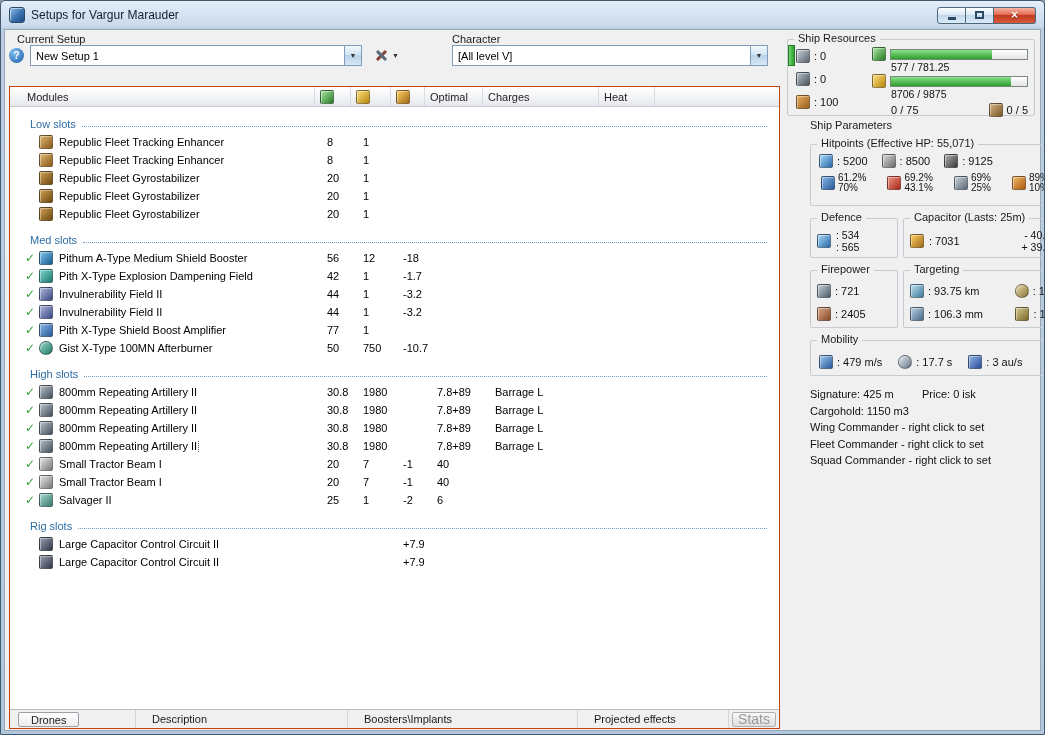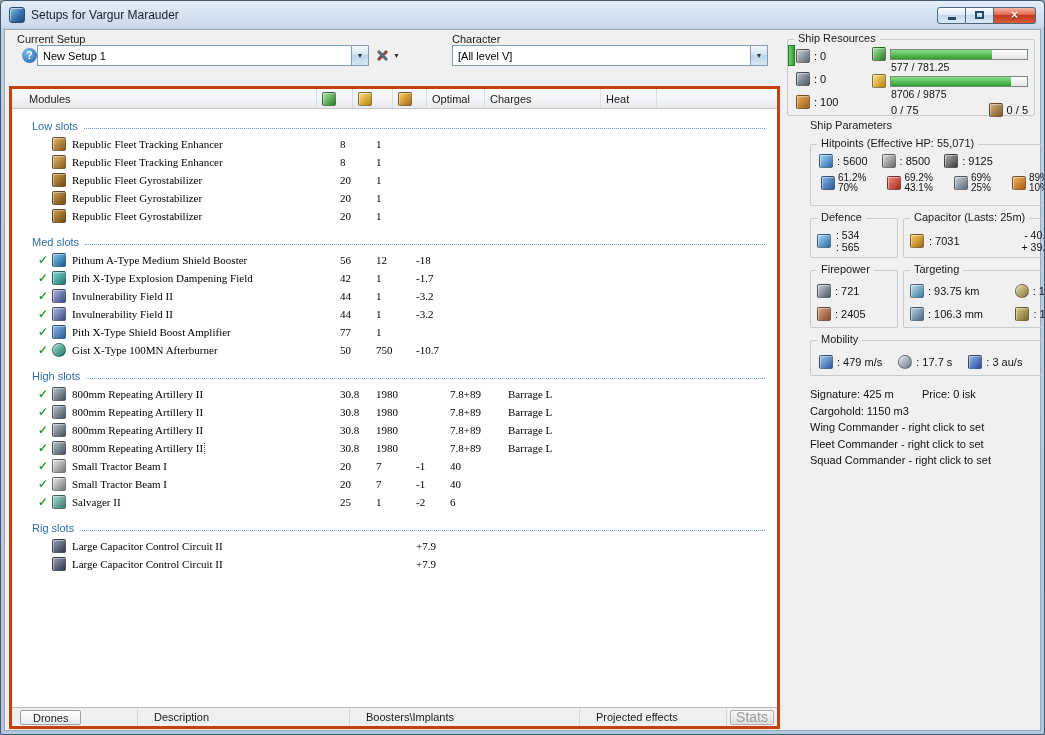--- a/index.html
+++ b/index.html
@@ -18,21 +18,21 @@
     background:linear-gradient(#f6b5a5,#e2694e 45%,#c13a21 50%,#d85b3a);color:#fff;font-size:12px;font-weight:bold;text-shadow:0 1px 1px #7a1a0a;}
   .g-min{width:8px;height:3px;background:#2a4a66;margin-top:7px;}
   .g-max{width:9px;height:8px;border:2px solid #2a4a66;background:transparent;}
 
   .content{position:absolute;left:3px;right:3px;top:28px;bottom:3px;background:#f0f0f0;border:1px solid #98a8b8;}
 
   .lbl{position:absolute;font-size:11px;color:#1a1a1a;}
   .cs-label{left:12px;top:3px;}
   .ch-label{left:447px;top:3px;}
 
-  .cs-row{position:absolute;left:17px;top:15px;display:flex;align-items:center;}
+  .cs-row{position:absolute;left:4px;top:15px;display:flex;align-items:center;gap:6px;}
   .ch-row{position:absolute;left:447px;top:15px;display:flex;align-items:center;gap:20px;}
 
   .help-icon{width:15px;height:15px;border-radius:50%;flex:none;
     background:radial-gradient(circle at 35% 30%,#7ec0f0,#1a5aa8);color:#fff;font-size:10px;font-weight:bold;text-align:center;line-height:15px;}
   .help-icon::after{content:"?";}
 
   .combo{display:flex;align-items:center;height:21px;border:1px solid #7f9db9;background:#fff;}
   .combo .combo-val{flex:1;font-size:11px;padding:0 5px;color:#000;white-space:nowrap;overflow:hidden;}
   .combo .combo-btn{width:17px;height:100%;border-left:1px solid #7f9db9;display:flex;align-items:center;justify-content:center;
     background:linear-gradient(#f4f9fd,#d2e4f2 45%,#b9d3e9 50%,#d8e8f5);font-size:7px;color:#333;}
@@ -96,32 +96,32 @@
   .sr-item{display:flex;align-items:center;gap:4px;font-size:11px;color:#111;}
   .sr-right{flex:1;display:flex;flex-direction:column;}
   .sr-bar-row{display:flex;align-items:center;gap:4px;}
   .bar{flex:1;height:11px;border:1px solid #7a8a7a;background:linear-gradient(#fff,#e4e4e4);overflow:hidden;}
   .bar-fill{display:block;height:100%;background:linear-gradient(#8ae08a,#2e9e2e);}
   .sr-bar-text{font-size:10.5px;color:#111;margin:0 0 1px 19px;line-height:12px;}
   .sr-drone-row{display:flex;align-items:center;gap:4px;font-size:11px;color:#111;margin:2px 0 0 19px;}
   .sr-drone-row .spacer{flex:1;}
 
   
-  .modpanel{position:absolute;left:4px;top:56px;width:771px;height:643px;border:3px solid #c2410c;background:#fff;}
+  .modpanel{position:absolute;left:4px;top:56px;width:771px;height:643px;border:1px solid #c2410c;background:#fff;}
   .thead{position:absolute;left:0;right:0;top:0;height:20px;display:grid;
     grid-template-columns:304px 36px 40px 34px 58px 116px 56px 1fr;align-items:center;
     background:linear-gradient(#ffffff,#e7e9ed);border-bottom:1px solid #c5c9cf;font-size:11px;color:#222;}
   .th{height:100%;display:flex;align-items:center;padding-left:5px;border-left:1px solid #d8dce2;}
   .th:first-child{border-left:none;padding-left:17px;}
   .tbody{position:absolute;left:0;right:0;top:20px;bottom:19px;overflow:hidden;}
   .sec{display:flex;align-items:flex-end;height:16px;margin:7px 10px 3px 20px;}
   .sec-label{font-size:11px;color:#2e6da4;white-space:nowrap;}
   .sec-line{flex:1;border-bottom:1px dotted #6f9cc6;margin:0 2px 3px 6px;}
   .mrow{display:grid;grid-template-columns:18px 20px 266px 36px 40px 34px 58px 116px 56px 1fr;
-    align-items:center;height:18px;font-size:11px;color:#000;padding-left:22px;font-family:Liberation Serif, serif;}
+    align-items:center;height:18px;font-size:11px;color:#000;padding-left:11px;}
   .mrow .check{color:#2f9e3a;font-weight:bold;font-size:12px;text-align:center;}
   .mrow .mname{white-space:nowrap;overflow:hidden;}
   .mrow.selected .mname .txt{outline:1px dotted #555;outline-offset:1px;}
   .mrow .num{padding-left:2px;white-space:nowrap;}
 
   .tabbar{position:absolute;left:0;right:0;bottom:0;height:19px;border-top:1px solid #b8bcc2;background:#f0f0f0;
     display:flex;align-items:center;}
   .tabpane{height:100%;display:flex;align-items:center;padding-left:8px;border-right:1px solid #d6d6d6;}
   .tabpane.p0{width:126px;}
   .tabpane.p1{width:212px;}
@@ -532,21 +532,21 @@
     </div>
 
     <div class="right-col" data-name="ship-parameters-panel">
       <div class="sp-title" data-name="ship-parameters-title">Ship Parameters</div>
 
       <div class="groupbox hp-box" data-name="hitpoints-panel">
         <span class="legend" data-name="hitpoints-title">Hitpoints (Effective HP: 55,071)</span>
         <div class="hp-row" data-name="hitpoints-row">
           <span class="hp-item" data-name="shield-hp">
             <span class="icx" data-name="shield-icon"></span>
-            <span data-name="shield-hp-value">: 5600</span>
+            <span data-name="shield-hp-value">: 5200</span>
           </span>
           <span class="hp-item" data-name="armor-hp">
             <span class="icx" data-name="armor-icon"></span>
             <span data-name="armor-hp-value">: 8500</span>
           </span>
           <span class="hp-item" data-name="structure-hp">
             <span class="icx" data-name="structure-icon"></span>
             <span data-name="structure-hp-value">: 9125</span>
           </span>
         </div>

